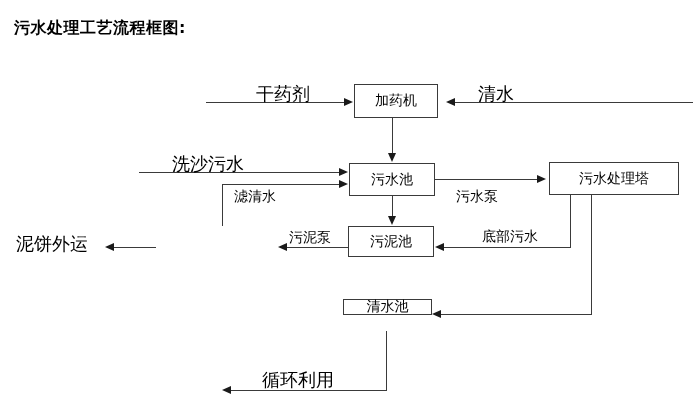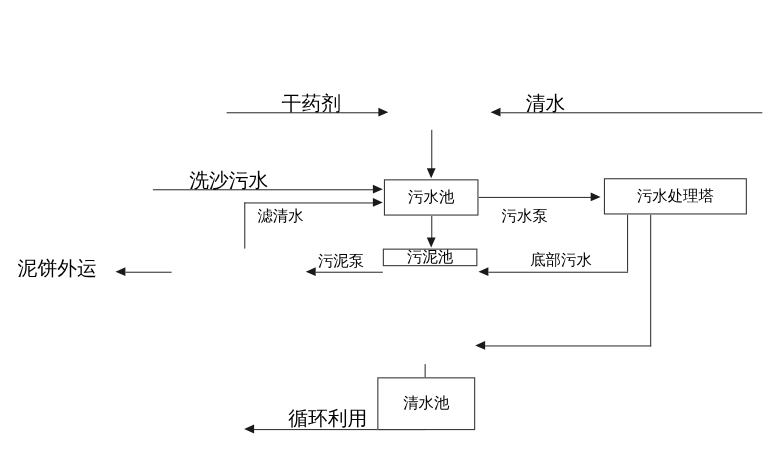--- a/index.html
+++ b/index.html
@@ -89,25 +89,29 @@
     border-left: 4.5px solid transparent;
     border-right: 4.5px solid transparent;
     border-top: 9px solid #1a1a1a;
   }
 </style>
 </head>
 <body>
 
 <div id="canvas">
 
+  <div class="title">污水处理工艺流程框图:</div>
 
   <div class="term-label" style="left:256px; top:82px;">干药剂</div>
   <div class="h-line" style="left:206px; top:102px; width:140px;"></div>
   <div class="arrow arrow-right" style="left:344px; top:97.5px;"></div>
 
+  <div class="node" style="left:354px; top:84px; width:84px; height:34px;">
+    <span>加药机</span>
+  </div>
 
   <div class="term-label" style="left:478px; top:82px;">清水</div>
   <div class="h-line" style="left:455px; top:102px; width:238px;"></div>
   <div class="arrow arrow-left" style="left:446px; top:97.5px;"></div>
 
   <div class="v-line" style="left:392px; top:118px; height:36px;"></div>
   <div class="arrow arrow-down" style="left:387.5px; top:153px;"></div>
 
   <div class="term-label" style="left:172px; top:152px;">洗沙污水</div>
   <div class="h-line" style="left:139px; top:172px; width:202px;"></div>
@@ -135,34 +139,34 @@
 
   <div class="term-label" style="left:16px; top:232px;">泥饼外运</div>
   <div class="h-line" style="left:114px; top:247px; width:42px;"></div>
   <div class="arrow arrow-left" style="left:105px; top:242.5px;"></div>
 
 
   <div class="edge-label" style="left:289px; top:229px;text-align:center;">污泥泵</div>
   <div class="h-line" style="left:287px; top:247px; width:61px;"></div>
   <div class="arrow arrow-left" style="left:278px; top:242.5px;"></div>
 
-  <div class="node" style="left:348px; top:226px; width:86px; height:16px;font-family:Liberation Mono, monospace;">
+  <div class="node" style="left:348px; top:226px; width:86px; height:31px;font-family:Liberation Mono, monospace;">
     <span>污泥池</span>
   </div>
 
   <div class="v-line" style="left:570px; top:195px; height:52px;"></div>
   <div class="h-line" style="left:444px; top:247px; width:127px;"></div>
   <div class="arrow arrow-left" style="left:435px; top:242.5px;"></div>
   <div class="edge-label" style="left:466px; top:228px;margin-left:16px;">底部污水</div>
 
   <div class="v-line" style="left:591px; top:195px; height:120px;"></div>
   <div class="h-line" style="left:441px; top:314px; width:151px;"></div>
   <div class="arrow arrow-left" style="left:432px; top:309.5px;"></div>
 
-  <div class="node" style="left:343px; top:299px; width:89px; height:48px;margin-top:44px;">
+  <div class="node" style="left:343px; top:299px; width:89px; height:16px;">
     <span>清水池</span>
   </div>
 
   <div class="v-line" style="left:386px; top:331px; height:59px;"></div>
   <div class="h-line" style="left:231px; top:390px; width:156px;"></div>
   <div class="arrow arrow-left" style="left:222px; top:385.5px;"></div>
   <div class="term-label" style="left:262px; top:368px;">循环利用</div>
 
 </div>
 

